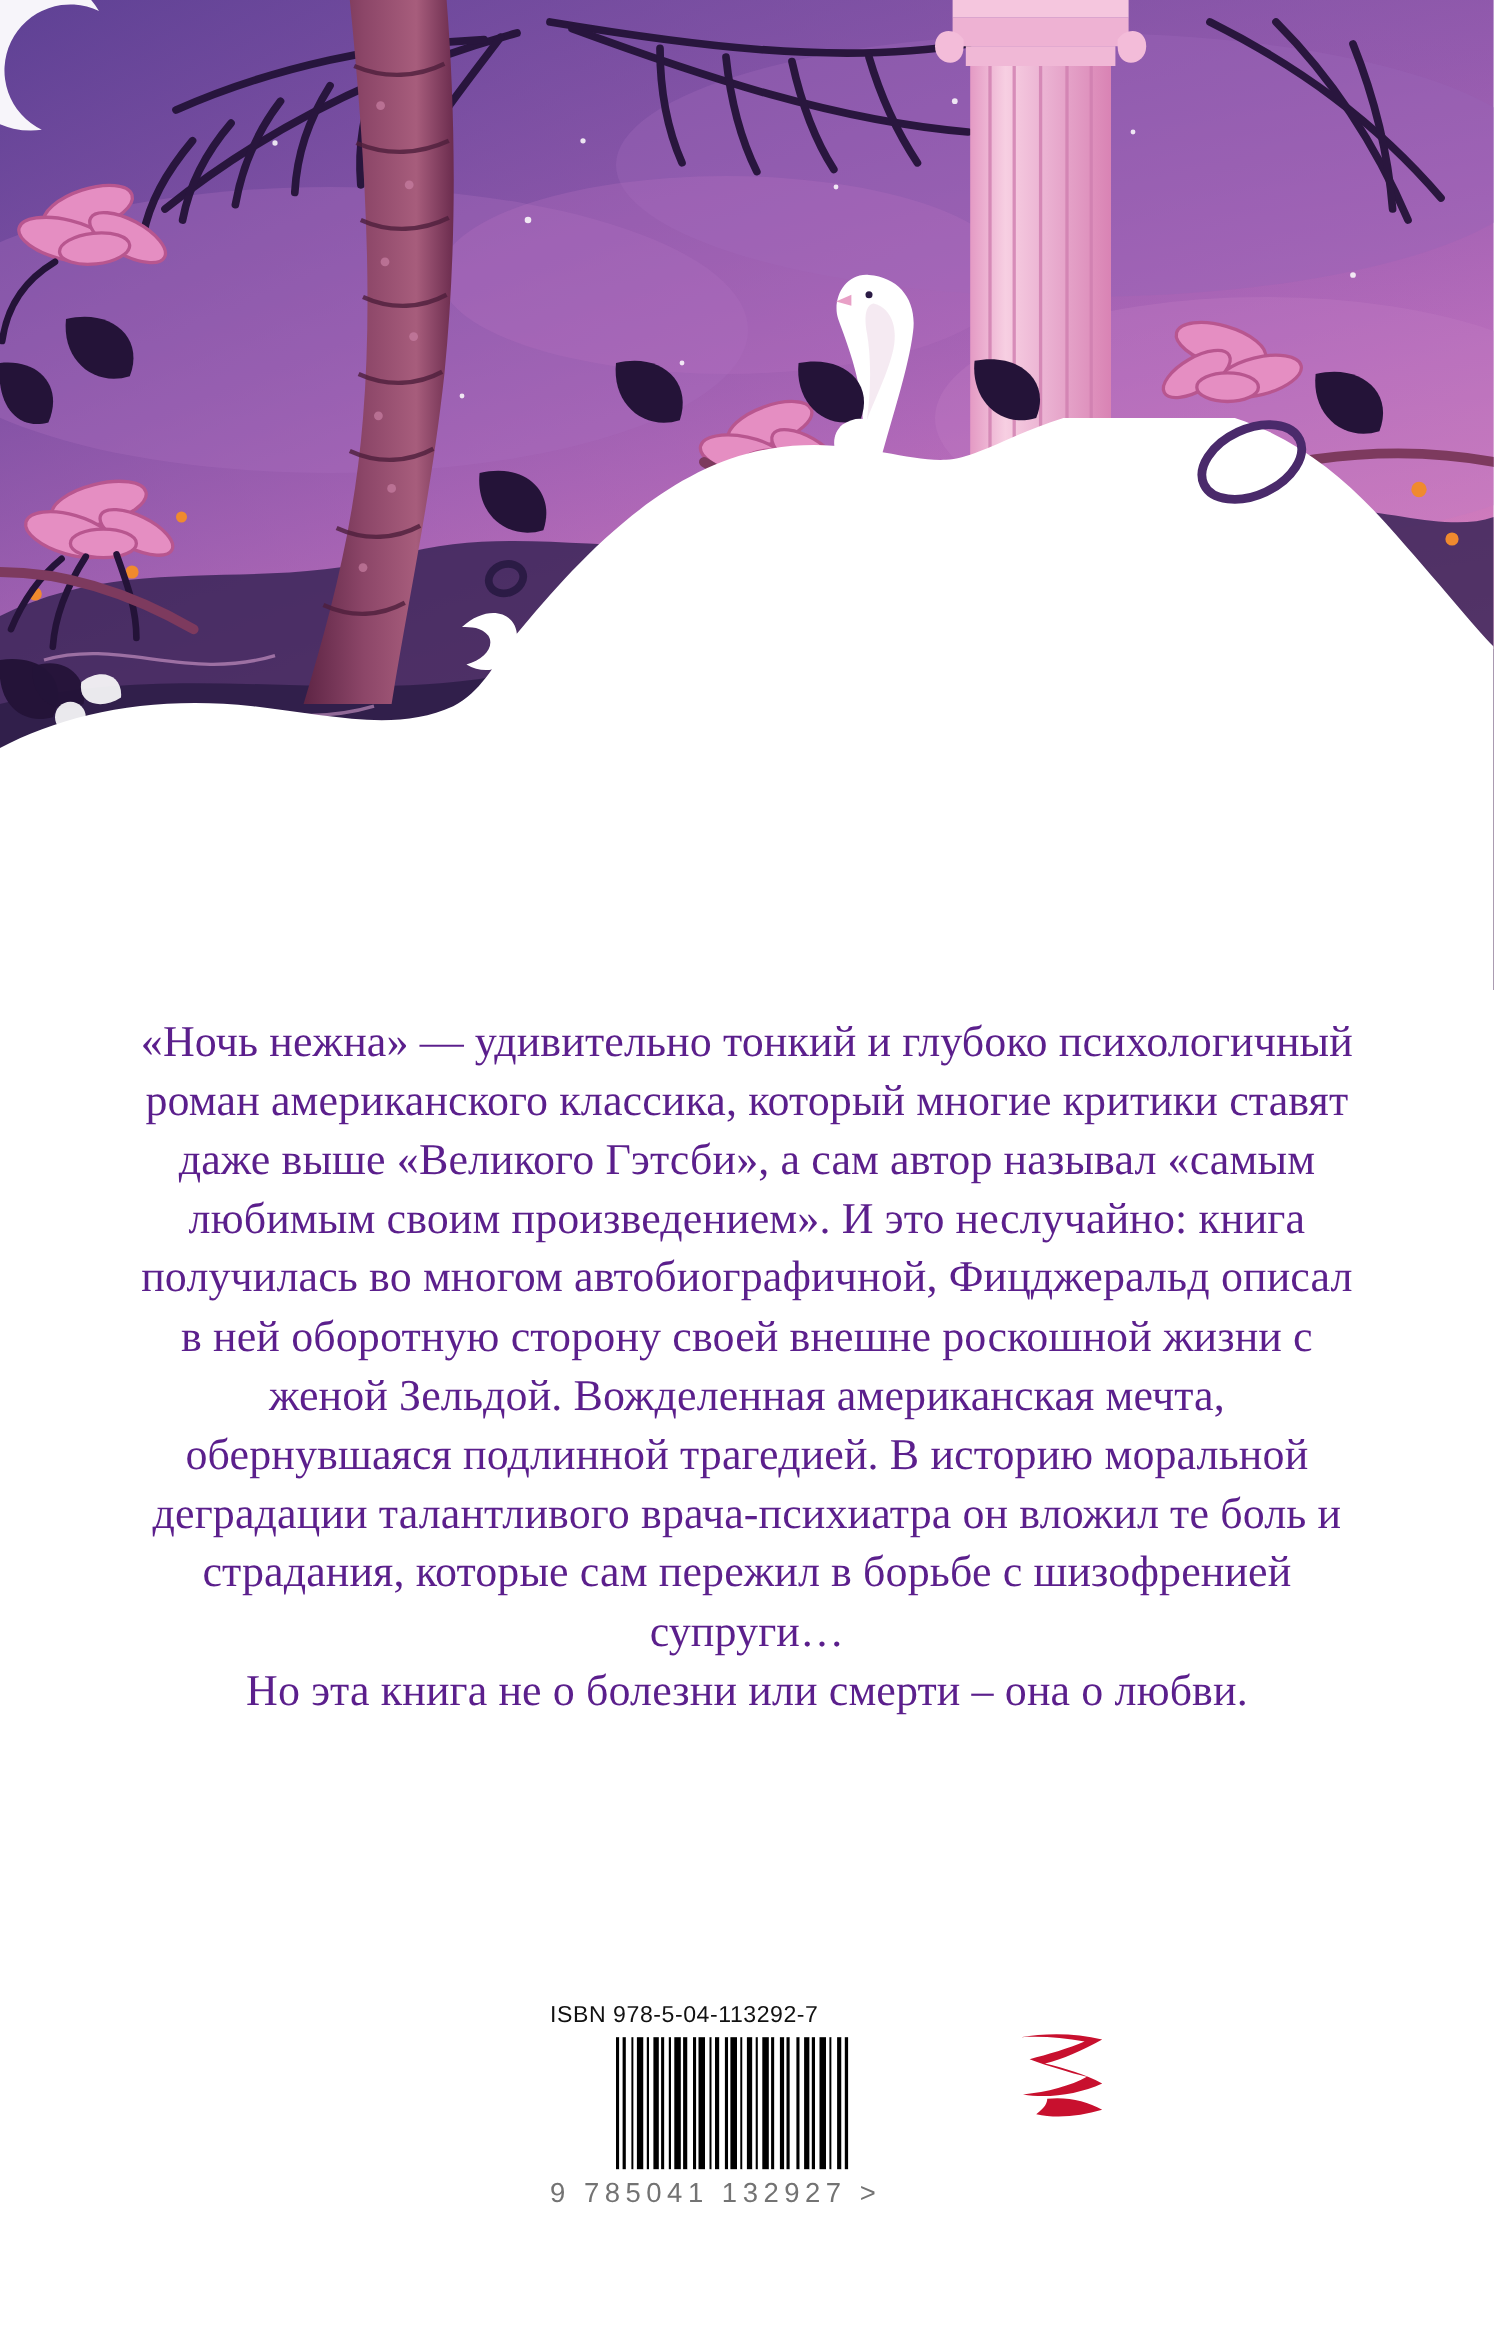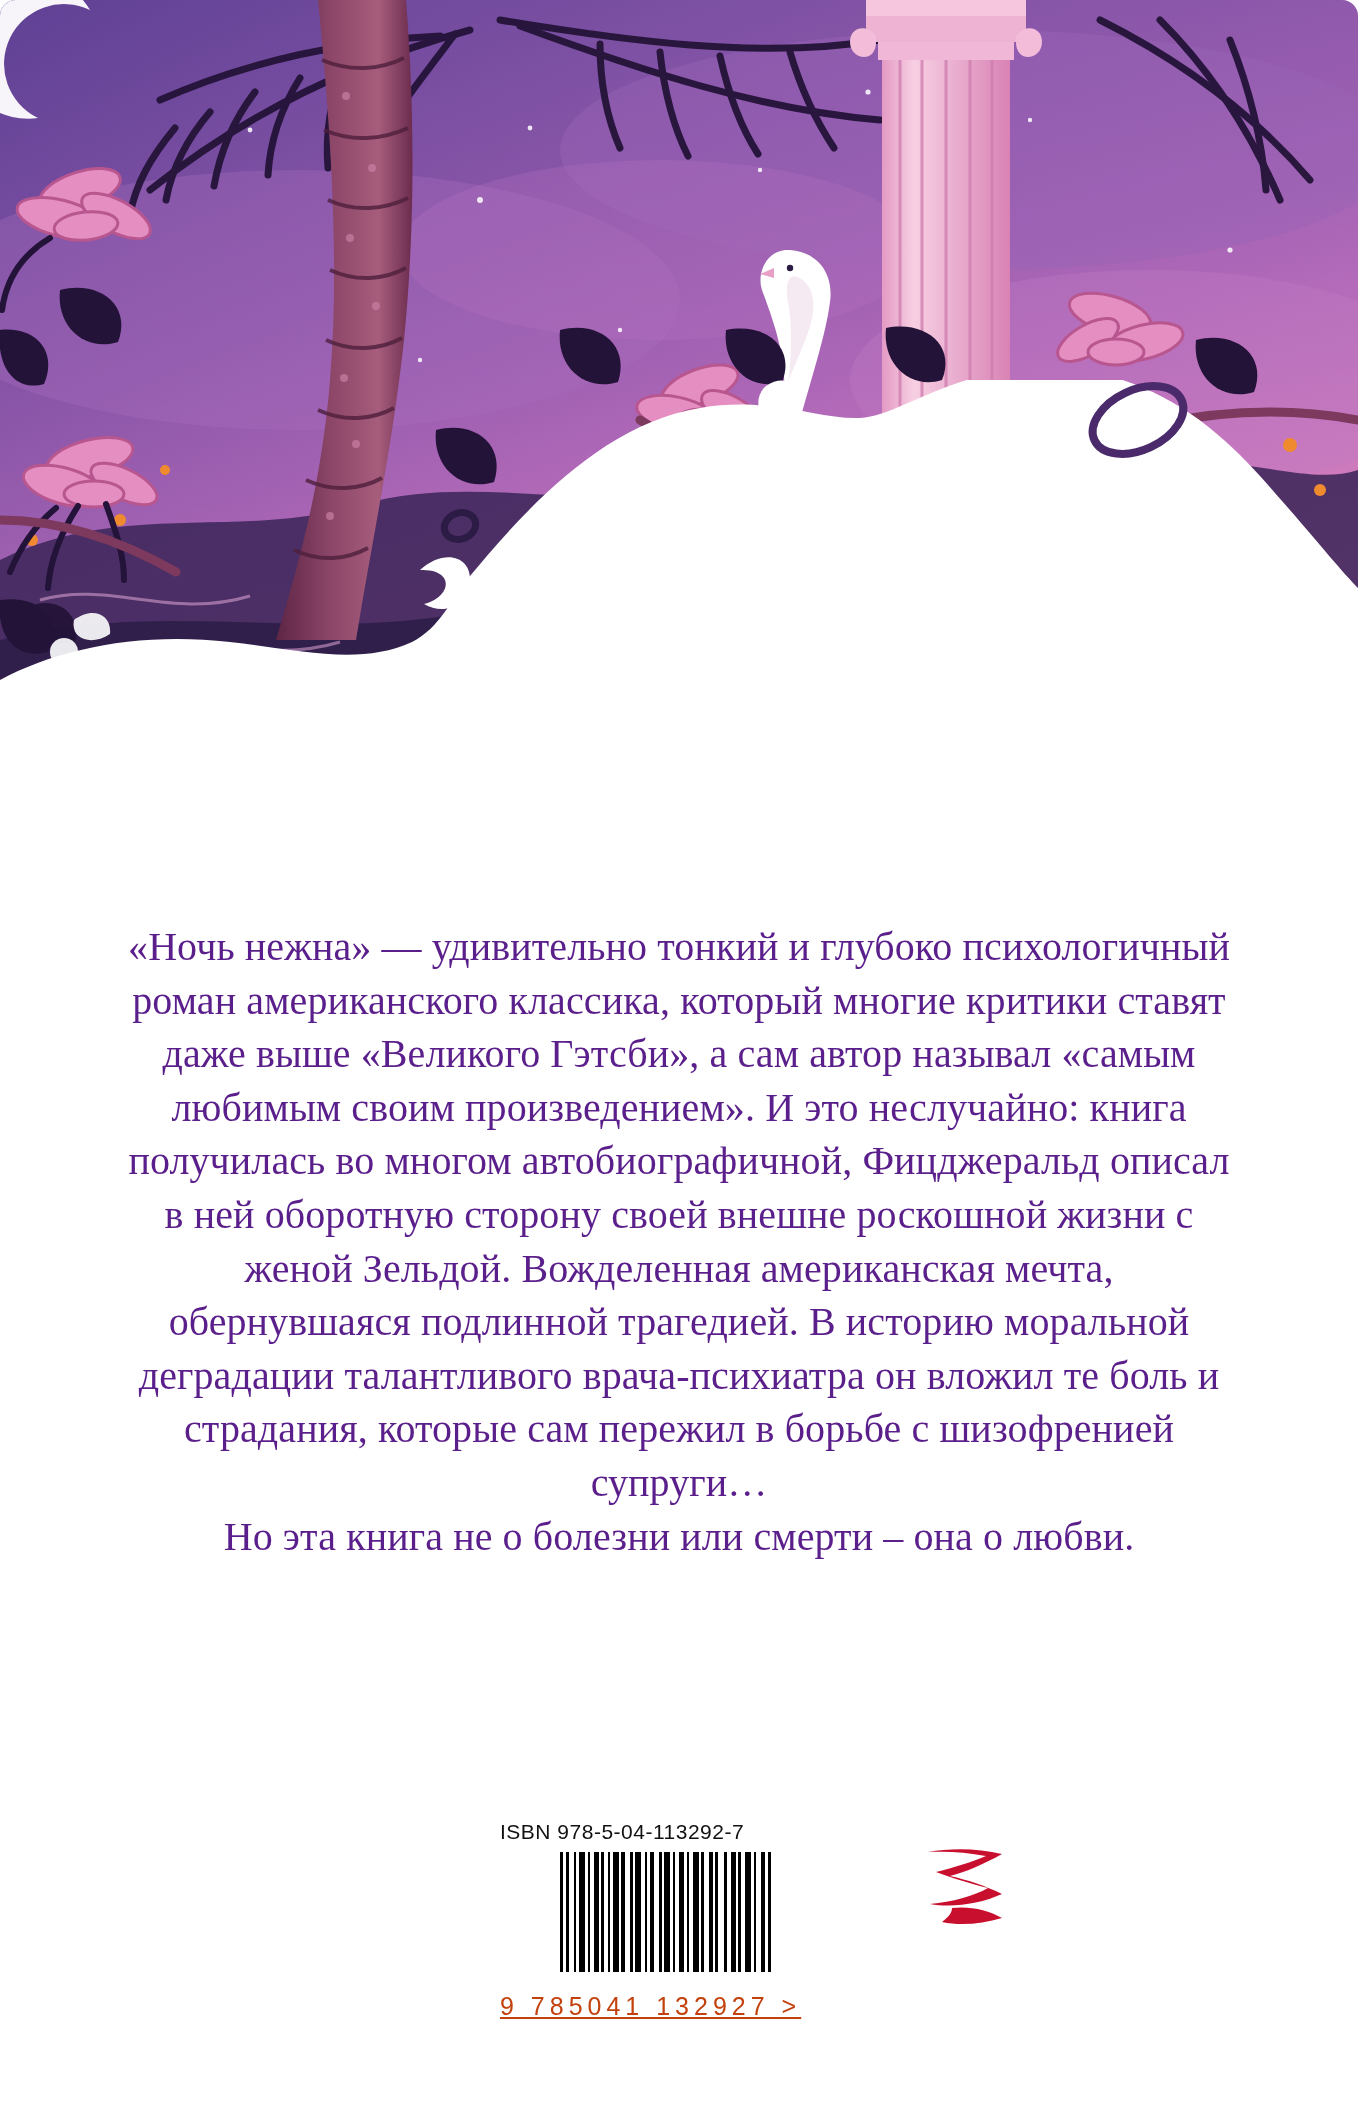--- a/index.html
+++ b/index.html
@@ -9,21 +9,20 @@
   }
   body {
     font-family: "Liberation Serif", serif;
   }
   .page {
     position: relative;
     width: 1358px;
     height: 2126px;
     overflow: hidden;
     background: #ffffff;
-    border-radius: 16px;
   }
 
   
   .art {
     position: absolute;
     left: 0; top: 0;
     width: 1358px;
     height: 900px;
     overflow: hidden;
   }
@@ -81,24 +80,23 @@
     gap: 0;
   }
   .bars span {
     display: block;
     background: #000;
   }
   .barcode-digits {
     font-family: "Liberation Sans", sans-serif;
     font-size: 25px;
     letter-spacing: 5px;
-    color: #c2410c;
-    margin-top: 20px;
+    color: #737373;
+    margin-top: 8px;
     white-space: nowrap;
-    text-decoration: underline;
   }
 
   
   .publisher-logo {
     position: absolute;
     left: 922px;
     top: 1842px;
     width: 92px;
     height: 92px;
   }

